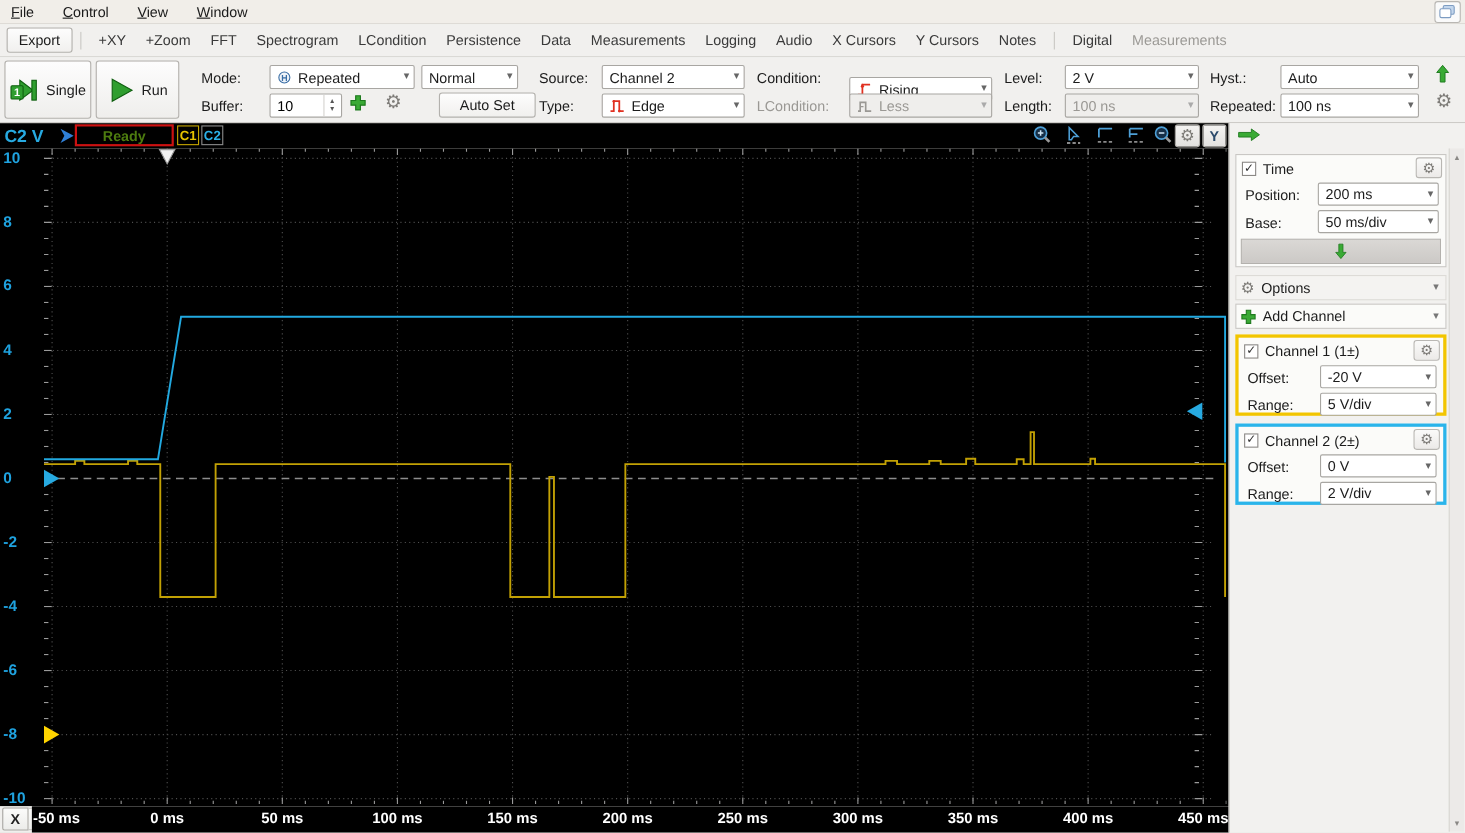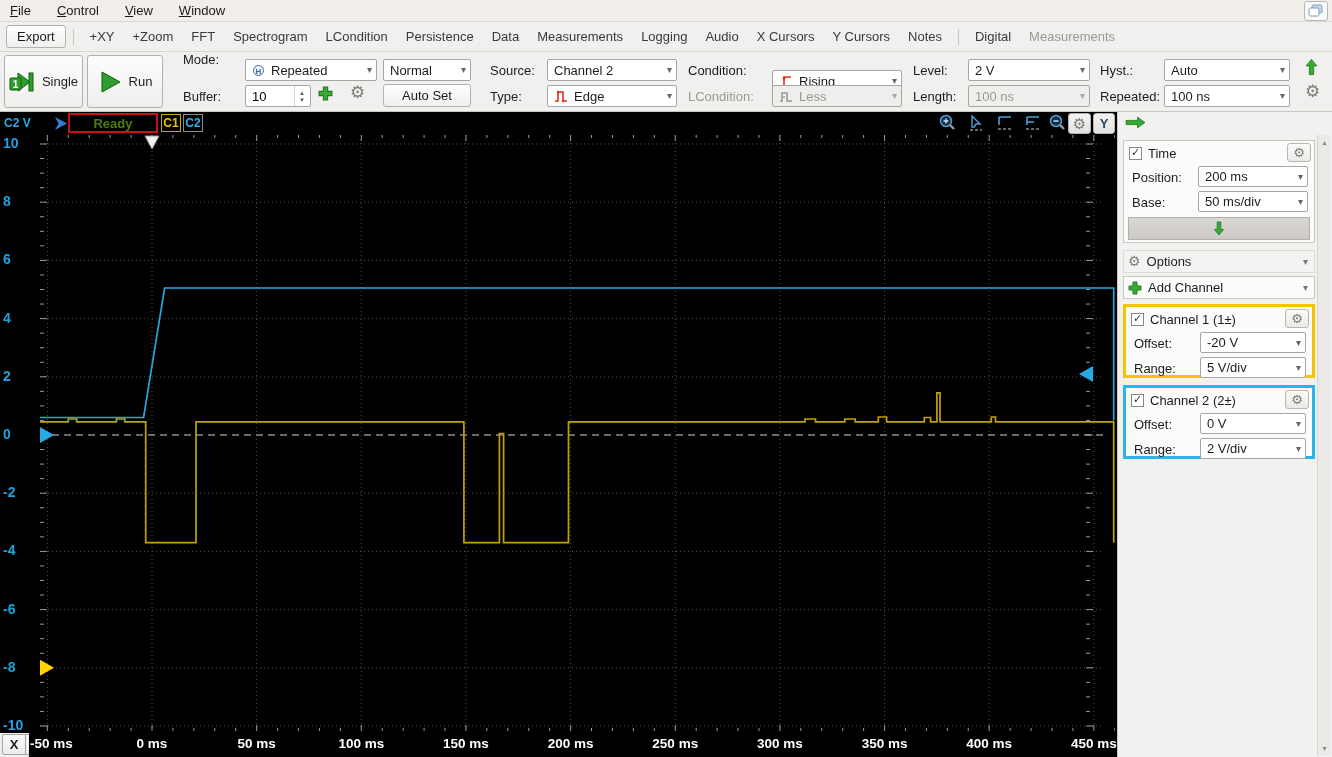--- a/index.html
+++ b/index.html
@@ -30,21 +30,21 @@
   .combo.dis { background:#efeeec; color:#9a9894; }
   .combo.dis .arr { color:#aaa; }
   .cicon { margin-right:6px; display:inline-flex; }
   .spinner { position:absolute; height:22px; background:#fff; border:1px solid #a8a6a2; border-radius:2px; font-size:13px; display:flex; align-items:center; padding-left:6px; }
   .spin-arrows { position:absolute; right:1px; top:0; width:15px; height:20px; display:flex; flex-direction:column; align-items:center; justify-content:center; color:#555; font-size:7px; line-height:7px; border-left:1px solid #d5d3cf; }
   .gear { color:#7d7b77; font-size:15px; line-height:15px; }
   .iconbtn { position:absolute; display:flex; align-items:center; justify-content:center; }
 
   
   #statusbar { position:absolute; left:0; top:112px; width:1117px; height:23px; background:#000; }
-  #axis-name { position:absolute; left:4px; top:4px; color:#27aae1; font-weight:bold; font-size:12px; }
+  #axis-name { position:absolute; left:4px; top:4px; color:#27aae1; font-weight:bold; font-size:16px; }
   #ready-badge { position:absolute; left:68px; top:1px; width:90px; height:20px; border:2px solid #cc1111; color:#4d7c0f; font-weight:bold; font-size:13px; display:flex; align-items:center; justify-content:center; }
   .chan-badge { position:absolute; top:2px; width:20px; height:18px; font-size:12px; font-weight:bold; display:flex; align-items:center; justify-content:center; }
   #c1-badge { left:161px; border:1px solid #c7a700; color:#e8c400; }
   #c2-badge { left:183px; border:1px solid #8d8d8d; color:#2bb1e8; }
   #acq-info { position:absolute; left:208px; top:3px; color:#f2f2f2; font-size:13.5px; white-space:nowrap; }
   .sb-icon { position:absolute; top:2px; width:20px; height:19px; }
   .sb-btn { position:absolute; top:1px; height:21px; border:1px solid #b3b1ad; border-radius:3px; background:linear-gradient(#f4f3f1,#e2e1df); display:flex; align-items:center; justify-content:center; }
 
   
   #plot-bg { position:absolute; left:0; top:135px; width:1117px; height:598px; background:#000; }
@@ -130,21 +130,21 @@
       </svg>
       <span>Single</span>
     </button>
     <button class="bigbtn" style="left:87px;width:76px;">
       <svg width="24" height="26" viewBox="0 0 24 26">
         <polygon points="4,3 22,13 4,23" fill="#2f9e2f" stroke="#0f5f0f"></polygon>
       </svg>
       <span>Run</span>
     </button>
 
-    <span class="clabel" style="left:183px;top:0;">Mode:</span>
+    <span class="clabel" style="left:183px;top:11px;">Mode:</span>
     <div class="combo" style="left:245px;top:7px;width:132px;">
       <span class="cicon">
         <svg width="13" height="13" viewBox="0 0 13 13">
             <circle cx="6.5" cy="6.5" r="5" fill="#eef3f9" stroke="#3a6ea5"></circle>
             <text x="6.5" y="9.5" font-size="8" font-weight="bold" fill="#3a6ea5" text-anchor="middle">H</text>
           </svg>
       </span>
       <span>Repeated</span>
         <span class="arr">▾</span>
     </div>
@@ -160,21 +160,21 @@
           <span>▴</span>
           <span>▾</span>
         </span>
     </div>
     <span class="iconbtn" style="left:318px;top:34px;">
       <svg width="15" height="15" viewBox="0 0 14 14">
           <path d="M5 1h4v4h4v4h-4v4H5V9H1V5h4z" fill="#3aaa35" stroke="#1e7a1e"></path>
         </svg>
     </span>
     <span class="iconbtn gear" style="left:350px;top:33px;font-size:17px;">⚙</span>
-    <button class="btn" style="position:absolute;left:383px;top:32px;width:88px;height:23px;padding:0;">Auto Set</button>
+    <button class="btn" style="position:absolute;left:399px;top:32px;width:88px;height:23px;padding:0;">Auto Set</button>
 
     <span class="clabel" style="left:490px;top:11px;">Source:</span>
     <div class="combo" style="left:547px;top:7px;width:130px;">
       <span>Channel 2</span>
         <span class="arr">▾</span>
     </div>
     <span class="clabel" style="left:490px;top:37px;">Type:</span>
     <div class="combo" style="left:547px;top:33px;width:130px;">
       <span class="cicon">
         <svg width="14" height="13" viewBox="0 0 14 13">

